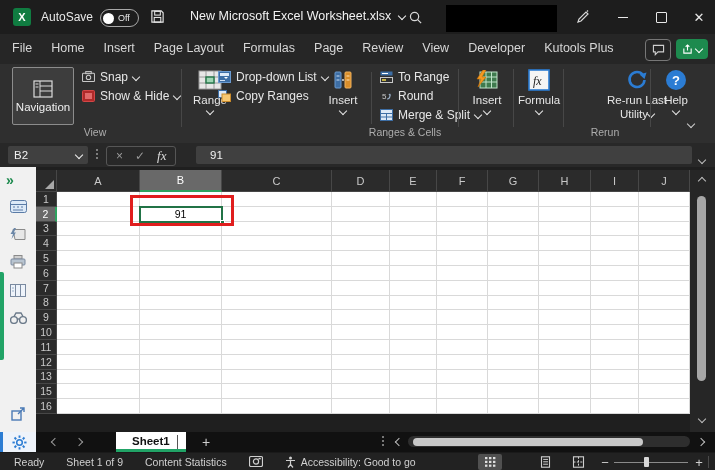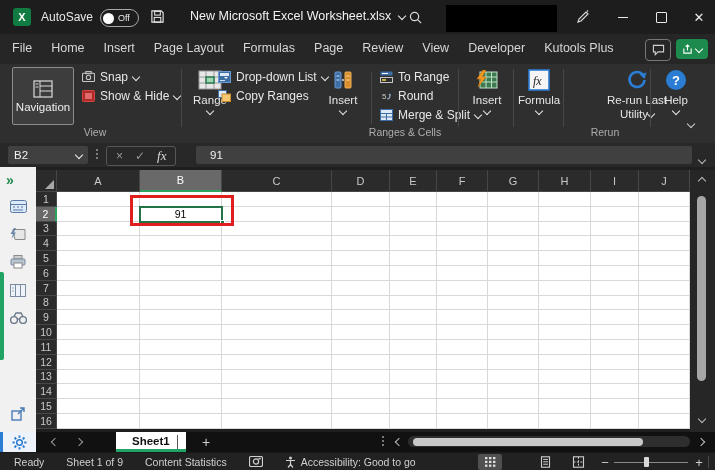--- a/index.html
+++ b/index.html
@@ -615,33 +615,20 @@
         <div class="gcell" style="width: 110px;"></div>
         <div class="gcell" style="width: 58px;"></div>
         <div class="gcell" style="width: 47px;"></div>
         <div class="gcell" style="width: 51px;"></div>
         <div class="gcell" style="width: 51px;"></div>
         <div class="gcell" style="width: 52px;"></div>
         <div class="gcell" style="width: 48px;"></div>
         <div class="gcell" style="width: 51px;"></div>
       </div>
       <div class="grow">
-        <div class="rhead" style="width: 21px;">14</div>
-        <div class="gcell" style="width: 83px;"></div>
-        <div class="gcell" style="width: 82px;"></div>
-        <div class="gcell" style="width: 110px;"></div>
-        <div class="gcell" style="width: 58px;"></div>
-        <div class="gcell" style="width: 47px;"></div>
-        <div class="gcell" style="width: 51px;"></div>
-        <div class="gcell" style="width: 51px;"></div>
-        <div class="gcell" style="width: 52px;"></div>
-        <div class="gcell" style="width: 48px;"></div>
-        <div class="gcell" style="width: 51px;"></div>
-      </div>
-      <div class="grow">
         <div class="rhead" style="width: 21px;">15</div>
         <div class="gcell" style="width: 83px;"></div>
         <div class="gcell" style="width: 82px;"></div>
         <div class="gcell" style="width: 110px;"></div>
         <div class="gcell" style="width: 58px;"></div>
         <div class="gcell" style="width: 47px;"></div>
         <div class="gcell" style="width: 51px;"></div>
         <div class="gcell" style="width: 51px;"></div>
         <div class="gcell" style="width: 52px;"></div>
         <div class="gcell" style="width: 48px;"></div>

